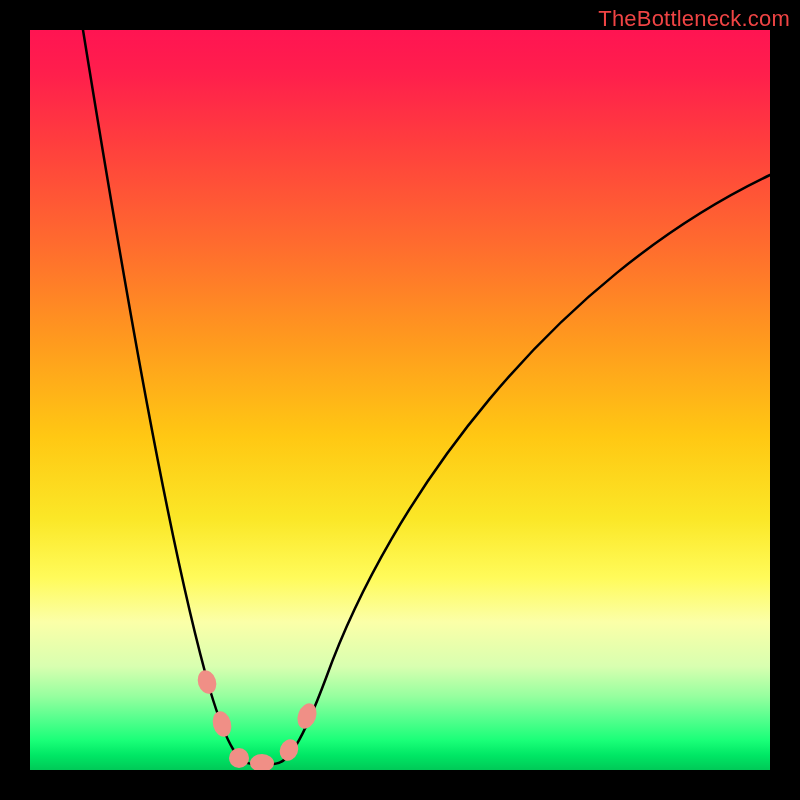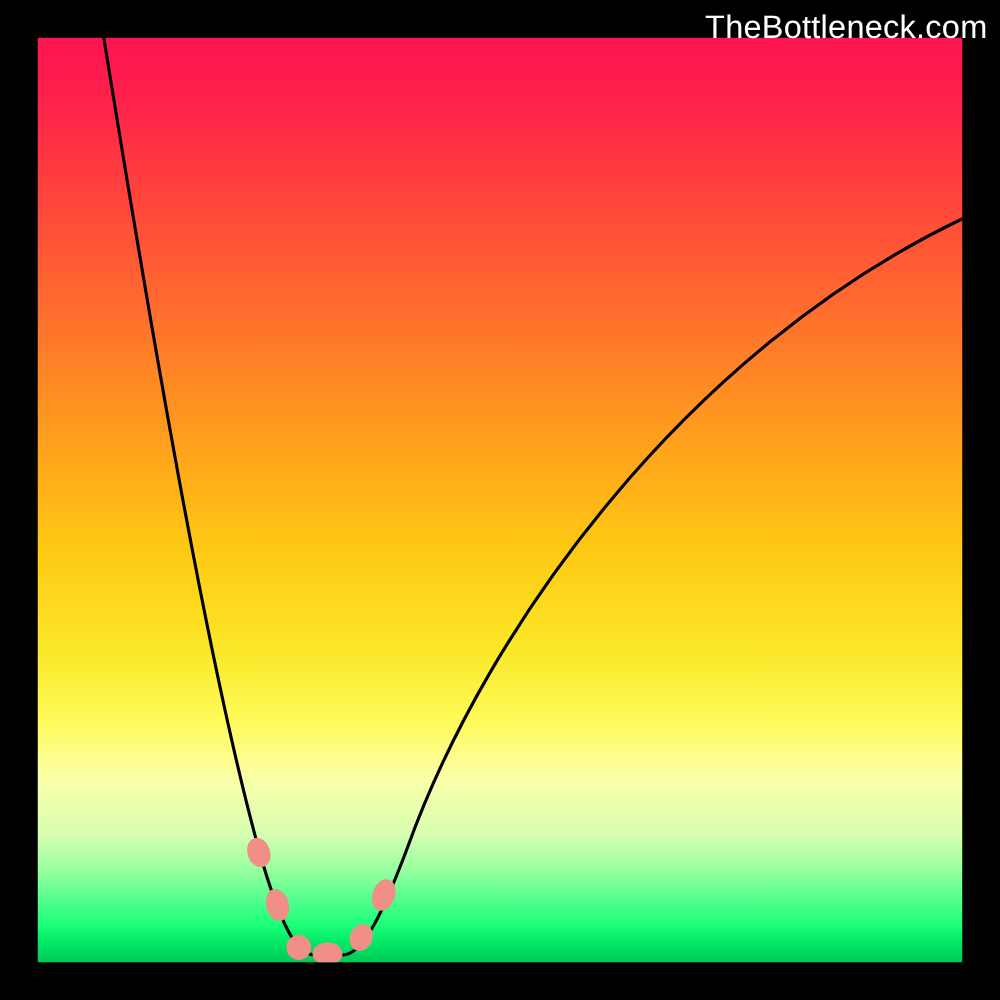--- a/index.html
+++ b/index.html
@@ -16,22 +16,22 @@
     left: 0;
     top: 0;
     width: 800px;
     height: 800px;
     background: #000;
   }
   .watermark {
     position: absolute;
     top: 6px;
     right: 10px;
-    color: #ffffff;
-    font-size: 26px;
+    color: #ef4444;
+    font-size: 22px;
     letter-spacing: 0.2px;
     z-index: 50;
   }
   .plot {
     position: absolute;
     left: 30px;
     top: 30px;
     width: 740px;
     height: 740px;
     overflow: hidden;

